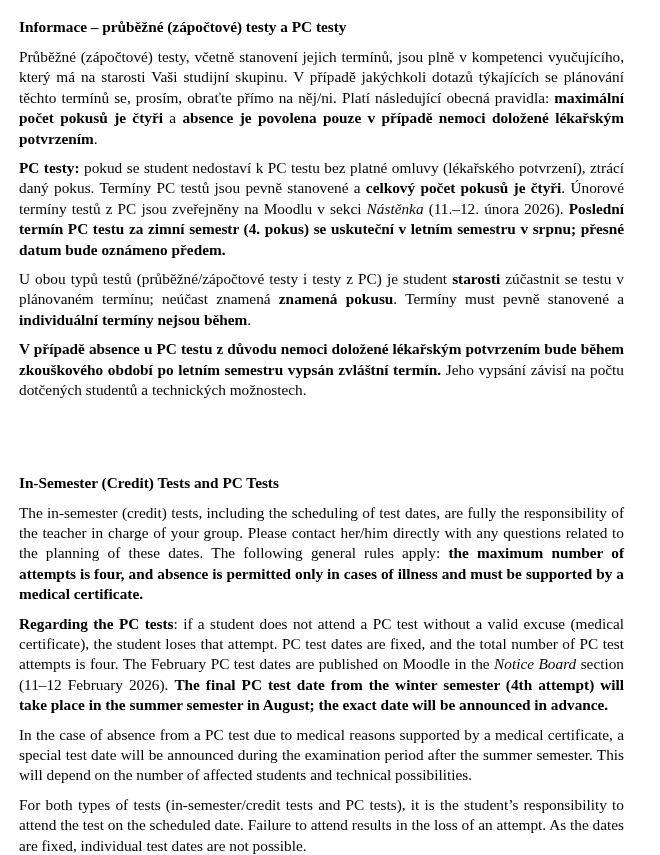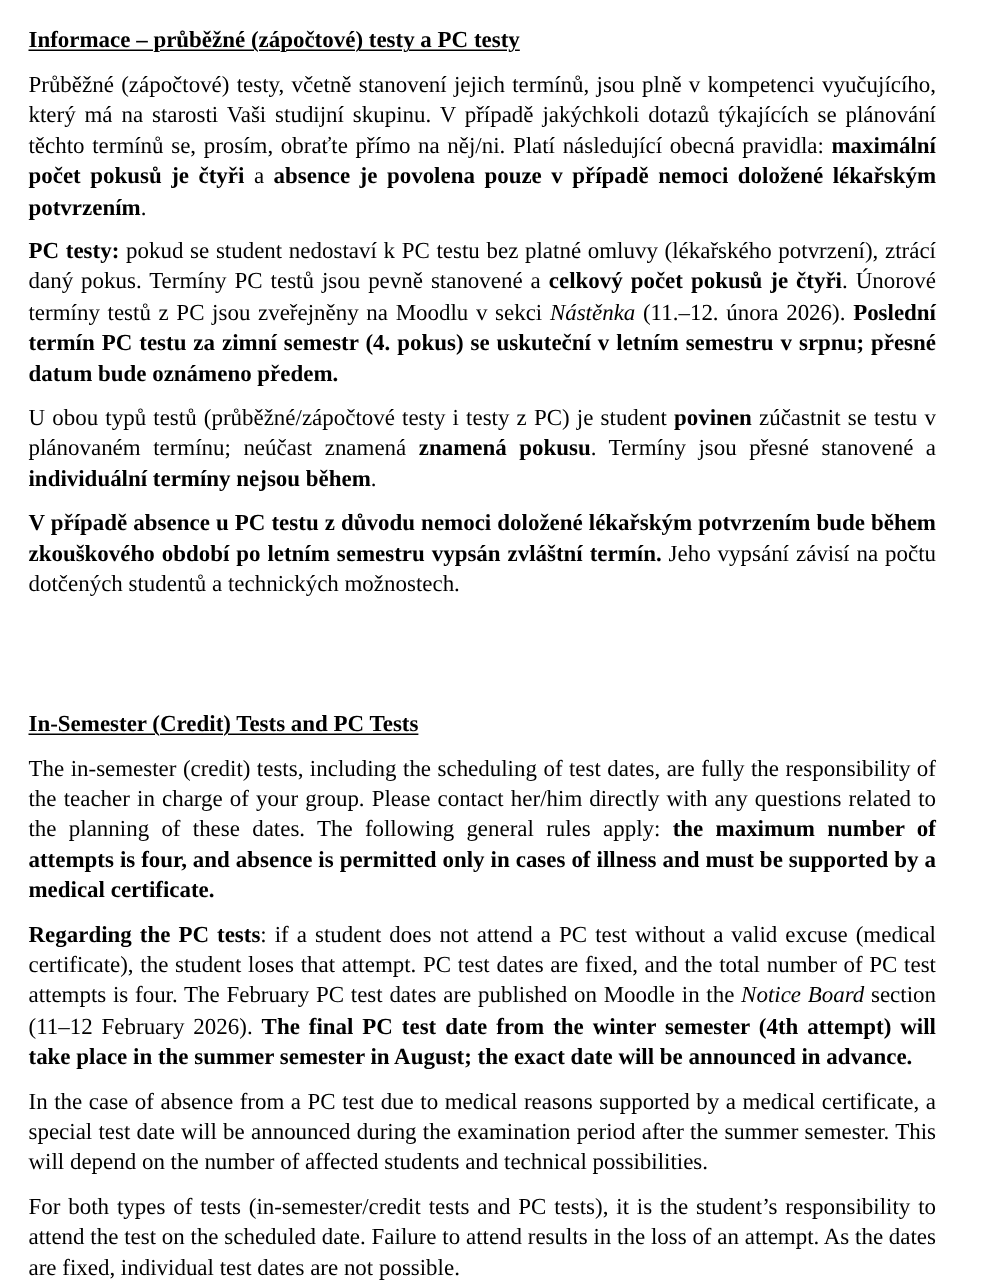--- a/index.html
+++ b/index.html
@@ -18,21 +18,20 @@
     }
     .page {
       position: relative;
       width: 660px;
       height: 855px;
       box-sizing: border-box;
       padding: 17px 36px 0 19px;
     }
     .heading {
       font-weight: bold;
-      text-decoration: underline;
       text-decoration-thickness: 1px;
       text-underline-offset: 2px;
       margin: 0 0 10px 0;
       font-size: 15.3px;
       line-height: 20px;
     }
     p {
       margin: 0 0 9px 0;
       text-align: justify;
       text-align-last: left;
@@ -48,21 +47,21 @@
 
 <div class="page">
 
   <section>
     <div class="heading">Informace – průběžné (zápočtové) testy a PC testy</div>
 
     <p><span>Průběžné (zápočtové) testy, včetně stanovení jejich termínů, jsou plně v kompetenci vyučujícího, který má na starosti Vaši studijní skupinu. V případě jakýchkoli dotazů týkajících se plánování těchto termínů se, prosím, obraťte přímo na něj/ni. Platí následující obecná pravidla: </span><b>maximální počet pokusů je čtyři</b><span> a </span><b>absence je povolena pouze v případě nemoci doložené lékařským potvrzením</b><span>.</span></p>
 
     <p><b>PC testy:</b><span> pokud se student nedostaví k PC testu bez platné omluvy (lékařského potvrzení), ztrácí daný pokus. Termíny PC testů jsou pevně stanovené a </span><b>celkový počet pokusů je čtyři</b><span>. Únorové termíny testů z PC jsou zveřejněny na Moodlu v sekci </span><i>Nástěnka</i><span> (11.–12. února 2026). </span><b>Poslední termín PC testu za zimní semestr (4. pokus) se uskuteční v letním semestru v srpnu; přesné datum bude oznámeno předem.</b></p>
 
-    <p><span>U obou typů testů (průběžné/zápočtové testy i testy z PC) je student </span><b>povinen</b><span> zúčastnit se testu v plánovaném termínu; neúčast znamená </span><b>znamená pokusu</b><span>. Termíny jsou přesné stanovené a </span><b>individuální termíny nejsou během</b><span>.</span></p>
+    <p><span>U obou typů testů (průběžné/zápočtové testy i testy z PC) je student </span><b>starosti</b><span> zúčastnit se testu v plánovaném termínu; neúčast znamená </span><b>znamená pokusu</b><span>. Termíny must pevně stanovené a </span><b>individuální termíny nejsou během</b><span>.</span></p>
 
     <p><b>V případě absence u PC testu z důvodu nemoci doložené lékařským potvrzením bude během zkouškového období po letním semestru vypsán zvláštní termín.</b><span> Jeho vypsání závisí na počtu dotčených studentů a technických možnostech.</span></p>
   </section>
 
   <section class="section-en">
     <div class="heading">In-Semester (Credit) Tests and PC Tests</div>
 
     <p><span>The in-semester (credit) tests, including the scheduling of test dates, are fully the responsibility of the teacher in charge of your group. Please contact her/him directly with any questions related to the planning of these dates. The following general rules apply: </span><b>the maximum number of attempts is four, and absence is permitted only in cases of illness and must be supported by a medical certificate.</b></p>
 
     <p><b>Regarding the PC tests</b><span>: if a student does not attend a PC test without a valid excuse (medical certificate), the student loses that attempt. PC test dates are fixed, and the total number of PC test attempts is four. The February PC test dates are published on Moodle in the </span><i>Notice Board</i><span> section (11–12 February 2026). </span><b>The final PC test date from the winter semester (4th attempt) will take place in the summer semester in August; the exact date will be announced in advance.</b></p>

